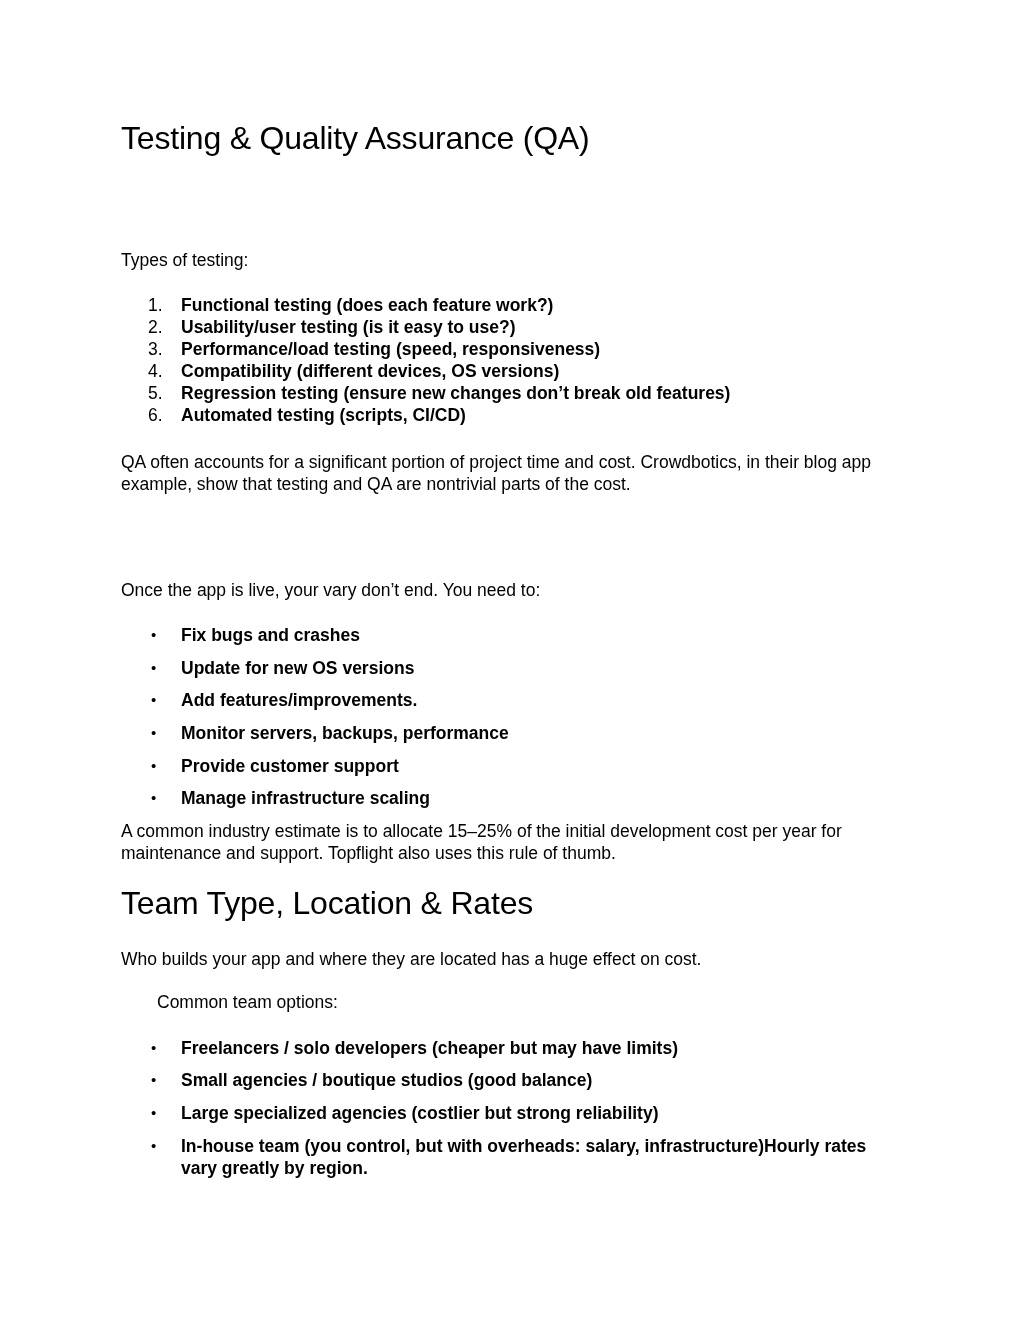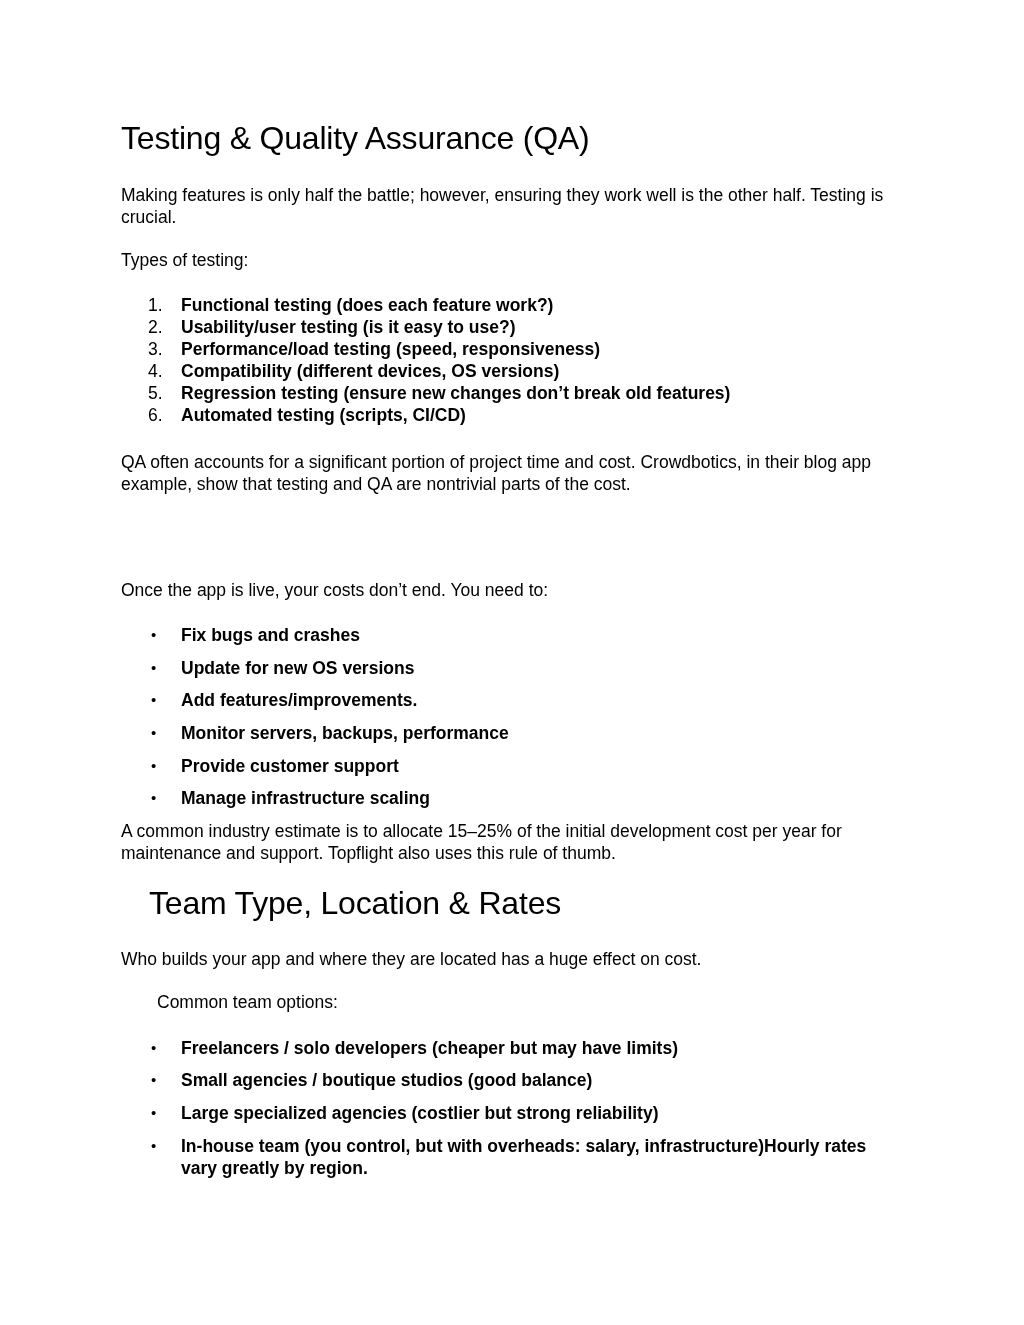--- a/index.html
+++ b/index.html
@@ -72,21 +72,20 @@
       width: 720px;
     }
   </style>
 </head>
 <body>
 
 <div class="page">
 
   <h1 class="abs" style="top:119px;">Testing &amp; Quality Assurance (QA)</h1>
 
-  <p class="abs para" style="top:184px;">Making features is only half the battle; however, ensuring they work well is the other half. Testing is crucial.</p>
 
   <p class="abs para bold" style="top:249px;">Types of testing:</p>
 
   <div class="list-item" style="top:294px;">
     <span class="marker">1.</span>
     <span class="text">Functional testing (does each feature work?)</span>
   </div>
   <div class="list-item" style="top:316px;">
     <span class="marker">2.</span>
     <span class="text">Usability/user testing (is it easy to use?)</span>
@@ -104,21 +103,21 @@
     <span class="text">Regression testing (ensure new changes don’t break old features)</span>
   </div>
   <div class="list-item" style="top:404px;">
     <span class="marker">6.</span>
     <span class="text">Automated testing (scripts, CI/CD)</span>
   </div>
 
   <p class="abs para" style="top:451px;">QA often accounts for a significant portion of project time and cost. Crowdbotics, in their blog app example, show that testing and QA are nontrivial parts of the cost.</p>
 
 
-  <p class="abs para" style="top:579px;">Once the app is live, your costs don’t end. You need to:</p>
+  <p class="abs para" style="top:579px;">Once the app is live, your vary don’t end. You need to:</p>
 
   <div class="list-item" style="top:624px;">
     <span class="bullet">•</span>
     <span class="text">Fix bugs and crashes</span>
   </div>
   <div class="list-item" style="top:657px;">
     <span class="bullet">•</span>
     <span class="text">Update for new OS versions</span>
   </div>
   <div class="list-item" style="top:689px;">
@@ -133,21 +132,21 @@
     <span class="bullet">•</span>
     <span class="text">Provide customer support</span>
   </div>
   <div class="list-item" style="top:787px;">
     <span class="bullet">•</span>
     <span class="text">Manage infrastructure scaling</span>
   </div>
 
   <p class="abs para" style="top:820px;">A common industry estimate is to allocate 15–25% of the initial development cost per year for maintenance and support. Topflight also uses this rule of thumb.</p>
 
-  <h1 class="abs" style="top:884px;margin-left:28px;">Team Type, Location &amp; Rates</h1>
+  <h1 class="abs" style="top:884px;">Team Type, Location &amp; Rates</h1>
 
   <p class="abs para" style="top:948px;">Who builds your app and where they are located has a huge effect on cost.</p>
 
   <p class="abs para" style="top:991px;margin-left:36px;">Common team options:</p>
 
   <div class="list-item" style="top:1037px;">
     <span class="bullet">•</span>
     <span class="text">Freelancers / solo developers (cheaper but may have limits)</span>
   </div>
   <div class="list-item" style="top:1069px;">

